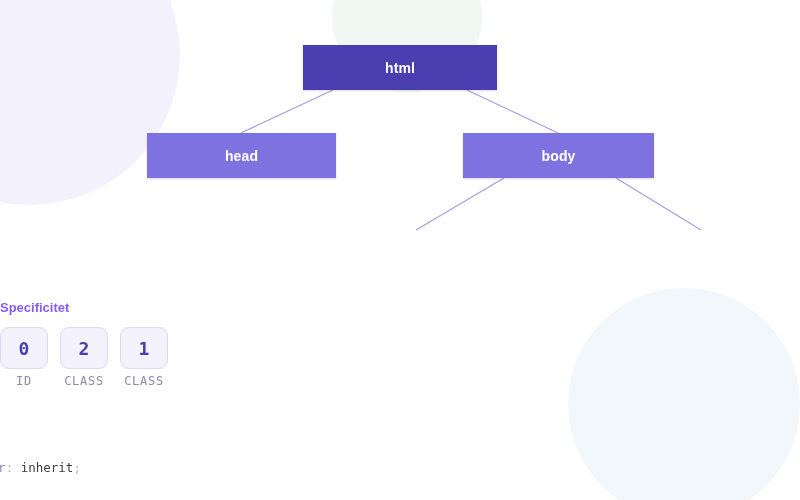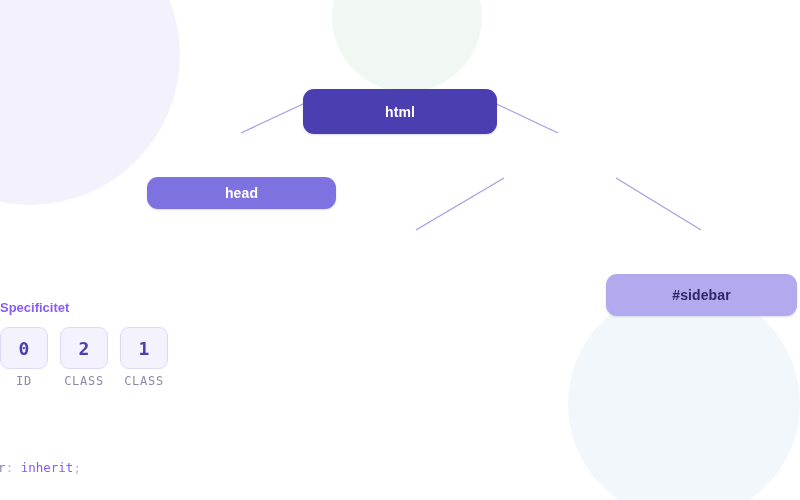--- a/index.html
+++ b/index.html
@@ -53,47 +53,46 @@
     position: absolute;
     left: 0;
     top: 0;
     width: 800px;
     height: 500px;
   }
 
   .node {
     position: absolute;
     box-sizing: border-box;
-    border-radius: 11px;
+    border-radius: 0;
     display: flex;
     align-items: center;
     justify-content: center;
     font-weight: bold;
     letter-spacing: .1px;
     box-shadow: 0 1px 2px rgba(60,50,120,.18);
-    margin-top: 44px;
   }
   .node-root {
     background: #4a3eb0;
     color: #ffffff;
     font-size: 14px;
   }
   .node-mid {
     background: #7d72e0;
     color: #ffffff;
     font-size: 14px;
   }
   .node-leaf {
     background: #b3a9ef;
     color: #2e2566;
     font-size: 14px;
   }
 
   #node-html      { left: 303px; top: 45px;  width: 194px; height: 45px; }
-  #node-head      { left: 147px; top: 133px; width: 189px; height: 32px; }
+  #node-head      { left: 147px; top: 133px; width: 189px; height: 45px; }
   #node-body      { left: 463px; top: 133px; width: 191px; height: 45px; }
   #node-container { left: 320px; top: 230px; width: 192px; height: 42px; }
   #node-sidebar   { left: 606px; top: 230px; width: 191px; height: 42px; }
 
   
   .specificity-panel {
     position: absolute;
     left: -28px;
     top: 300px;
     width: 210px;
@@ -144,21 +143,21 @@
     position: absolute;
     left: -32px;
     top: 418px;
     font-family: "DejaVu Sans Mono", monospace;
     font-size: 12.5px;
     line-height: 20px;
     white-space: pre;
   }
   .code-line { color: #8c86b8; }
   .tok-prop  { color: #8c86b8; }
-  .tok-value { color: #8b5cf6; }
+  .tok-value { color: #404040; }
   .tok-punct { color: #b8b3d6; }
 </style>
 </head>
 <body>
 
 <div class="blob blob-topleft"></div>
 <div class="blob blob-topcenter"></div>
 <div class="blob blob-bottomright"></div>
 
 <div class="tree-layer">
@@ -169,23 +168,23 @@
       <line x1="467" y1="90" x2="558" y2="133"></line>
       <line x1="504" y1="178" x2="416" y2="230"></line>
       <line x1="616" y1="178" x2="701" y2="230"></line>
     </g>
   </svg>
 
   <div class="node node-root" id="node-html">html</div>
 
   <div class="node node-mid" id="node-head">head</div>
 
-
-
-  <div class="node node-leaf" id="node-sidebar">#sidebar</div>
+  <div class="node node-mid" id="node-body">body</div>
+
+
 </div>
 
 <div class="specificity-panel">
   <div class="specificity-title">Specificitet</div>
   <div class="badge-row">
 
     <div class="badge">
       <div class="badge-box">0</div>
       <div class="badge-label">ID</div>
     </div>

